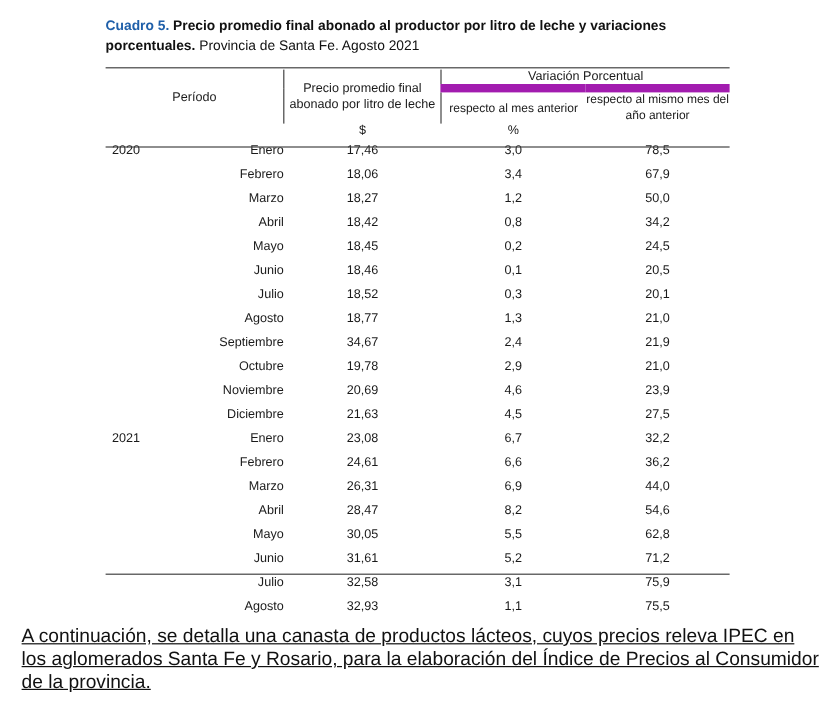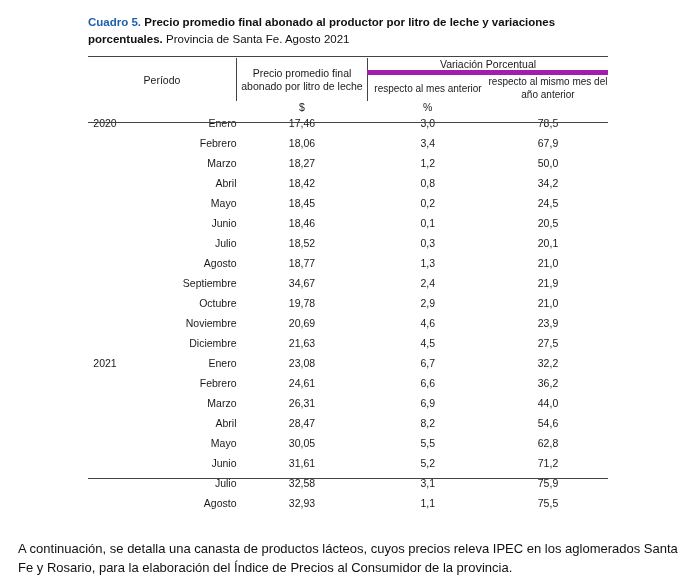--- a/index.html
+++ b/index.html
@@ -78,21 +78,21 @@
     padding: 6px 6px 8px 6px;
     border-left: 1px solid #444444;
     margin-left: 19px;
   }
   .hdr-varporc {
     text-align: center;
     font-weight: bold;
     font-size: 10.5px;
     padding: 6px 0 3px 0;
     border-left: 1px solid #444444;
-    border-bottom: 5px solid #a21caf;
+    border-bottom: 7px solid #a21caf;
   }
   .hdr-sub {
     text-align: center;
     font-weight: bold;
     font-size: 10px;
     line-height: 13px;
     padding: 5px 8px 8px 8px;
   }
   .hdr-sub.first {
     border-left: 1px solid #444444;
@@ -149,25 +149,26 @@
     left: 88px;
     top: 483px;
     width: 530px;
     font-size: 9.5px;
     color: #222222;
   }
   .source b { font-weight: bold; }
   .footer-par {
     position: absolute;
     left: 18px;
-    top: 539px;
+    top: 521px;
     width: 665px;
-    font-size: 13px;
+    font-size: 16px;
     line-height: 19px;
     color: #111111;
+    text-decoration: underline;
   }
 </style>
 </head>
 <body>
 
 <div class="page">
 
   <div class="title-block">
     <span class="title-label">Cuadro 5.</span>
     <span class="title-strong">Precio promedio final abonado al productor por litro de leche y variaciones porcentuales.</span>

